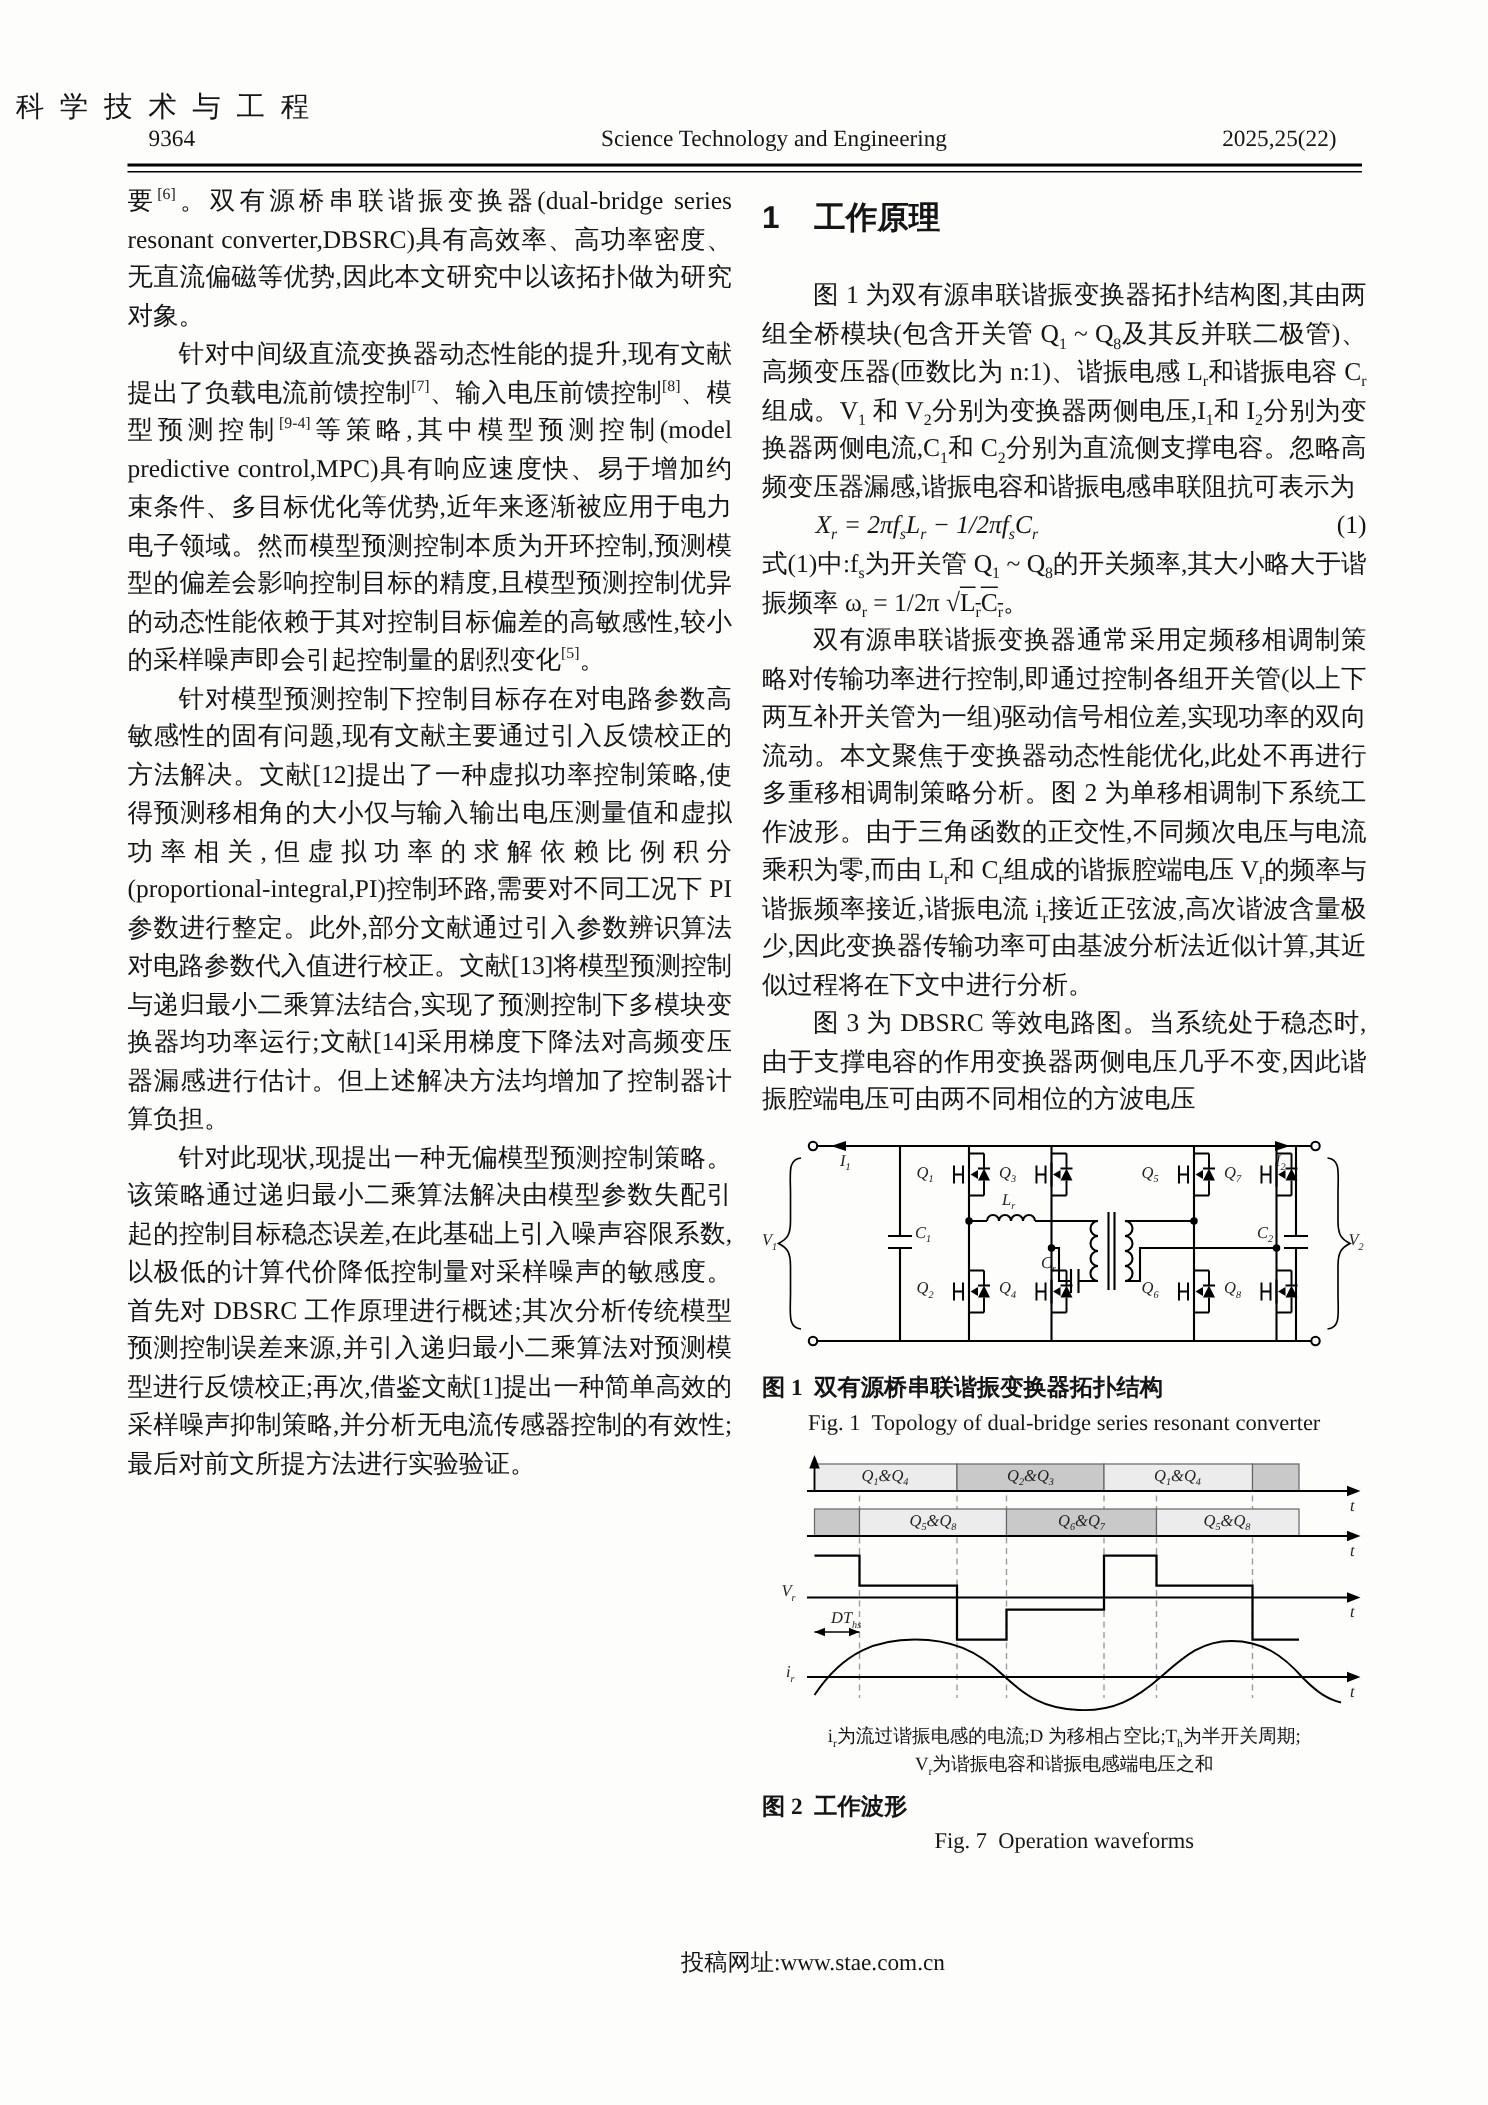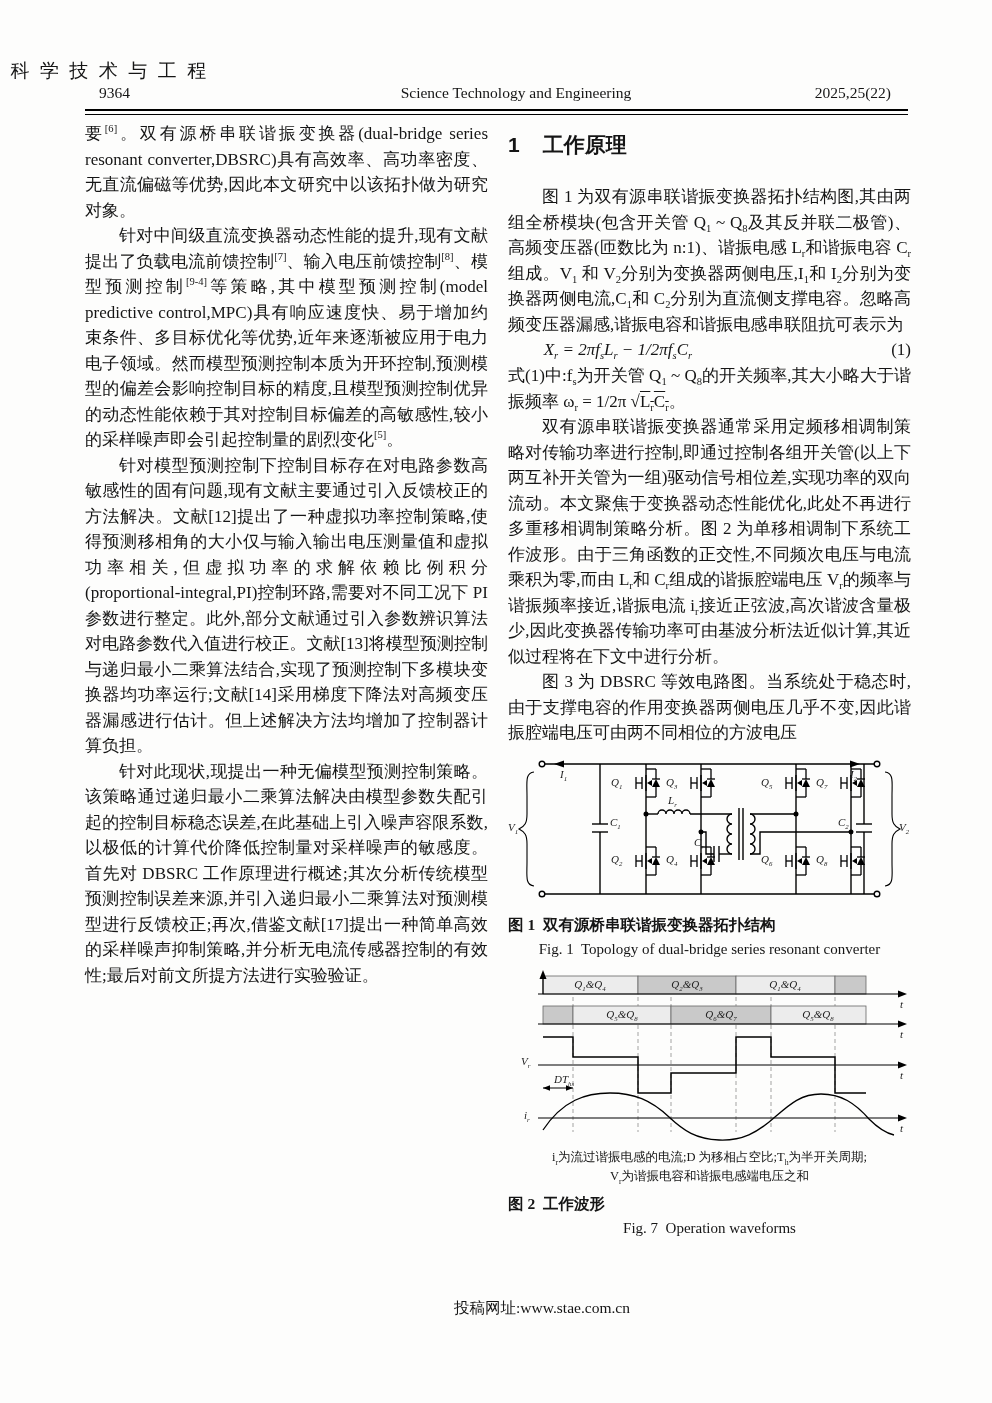--- a/index.html
+++ b/index.html
@@ -51,21 +51,21 @@
 <div class="page-number">9364</div>
 <div class="journal-en">Science Technology and Engineering</div>
 <div class="issue">2025,25(22)</div>
 <div class="rule-thick"></div>
 <div class="rule-thin"></div>
 
 <div class="col col-left">
   <div class="para">要<sup>[6]</sup>。双有源桥串联谐振变换器(dual-bridge series resonant converter,DBSRC)具有高效率、高功率密度、无直流偏磁等优势,因此本文研究中以该拓扑做为研究对象。</div>
   <div class="para indent">针对中间级直流变换器动态性能的提升,现有文献提出了负载电流前馈控制<sup>[7]</sup>、输入电压前馈控制<sup>[8]</sup>、模型预测控制<sup>[9-4]</sup>等策略,其中模型预测控制(model predictive control,MPC)具有响应速度快、易于增加约束条件、多目标优化等优势,近年来逐渐被应用于电力电子领域。然而模型预测控制本质为开环控制,预测模型的偏差会影响控制目标的精度,且模型预测控制优异的动态性能依赖于其对控制目标偏差的高敏感性,较小的采样噪声即会引起控制量的剧烈变化<sup>[5]</sup>。</div>
   <div class="para indent">针对模型预测控制下控制目标存在对电路参数高敏感性的固有问题,现有文献主要通过引入反馈校正的方法解决。文献[12]提出了一种虚拟功率控制策略,使得预测移相角的大小仅与输入输出电压测量值和虚拟功率相关,但虚拟功率的求解依赖比例积分(proportional-integral,PI)控制环路,需要对不同工况下 PI 参数进行整定。此外,部分文献通过引入参数辨识算法对电路参数代入值进行校正。文献[13]将模型预测控制与递归最小二乘算法结合,实现了预测控制下多模块变换器均功率运行;文献[14]采用梯度下降法对高频变压器漏感进行估计。但上述解决方法均增加了控制器计算负担。</div>
-  <div class="para indent">针对此现状,现提出一种无偏模型预测控制策略。该策略通过递归最小二乘算法解决由模型参数失配引起的控制目标稳态误差,在此基础上引入噪声容限系数,以极低的计算代价降低控制量对采样噪声的敏感度。首先对 DBSRC 工作原理进行概述;其次分析传统模型预测控制误差来源,并引入递归最小二乘算法对预测模型进行反馈校正;再次,借鉴文献[17]提出一种简单高效的采样噪声抑制策略,并分析无电流传感器控制的有效性;最后对前文所提方法进行实验验证。</div>
+  <div class="para indent">针对此现状,现提出一种无偏模型预测控制策略。该策略通过递归最小二乘算法解决由模型参数失配引起的控制目标稳态误差,在此基础上引入噪声容限系数,以极低的计算代价降低控制量对采样噪声的敏感度。首先对 DBSRC 工作原理进行概述;其次分析传统模型预测控制误差来源,并引入递归最小二乘算法对预测模型进行反馈校正;再次,借鉴文献[1]提出一种简单高效的采样噪声抑制策略,并分析无电流传感器控制的有效性;最后对前文所提方法进行实验验证。</div>
 </div>
 
 <div class="col col-right">
   <div class="section-heading">
     <span class="num">1</span><span>工作原理</span>
   </div>
   <div class="para indent">图 1 为双有源串联谐振变换器拓扑结构图,其由两组全桥模块(包含开关管 Q<sub>1</sub> ~ Q<sub>8</sub>及其反并联二极管)、高频变压器(匝数比为 n:1)、谐振电感 L<sub>r</sub>和谐振电容 C<sub>r</sub>组成。V<sub>1</sub> 和 V<sub>2</sub>分别为变换器两侧电压,I<sub>1</sub>和 I<sub>2</sub>分别为变换器两侧电流,C<sub>1</sub>和 C<sub>2</sub>分别为直流侧支撑电容。忽略高频变压器漏感,谐振电容和谐振电感串联阻抗可表示为</div>
   <div class="equation">
     <span class="eq-body">X<sub>r</sub> = 2πf<sub>s</sub>L<sub>r</sub> − 1/2πf<sub>s</sub>C<sub>r</sub></span>
     <span class="eq-num">(1)</span>

